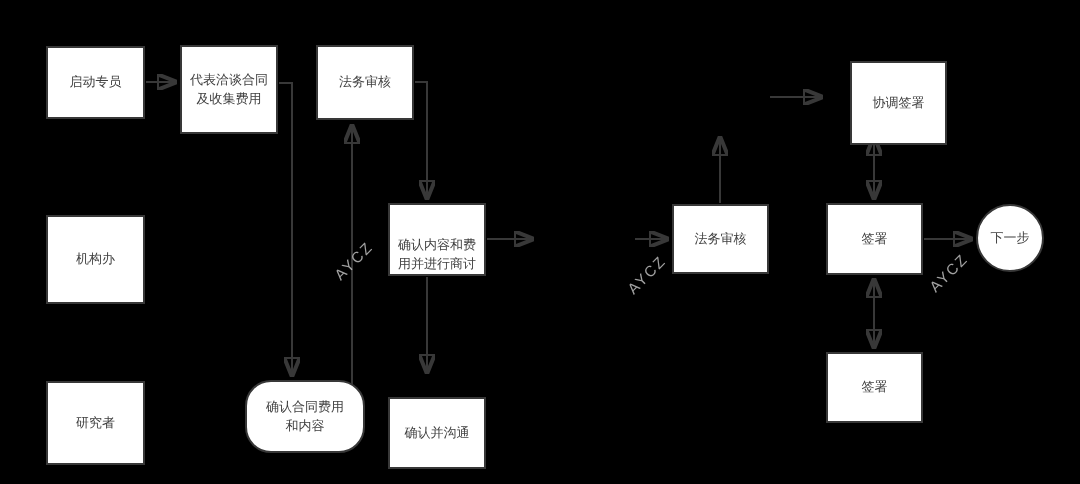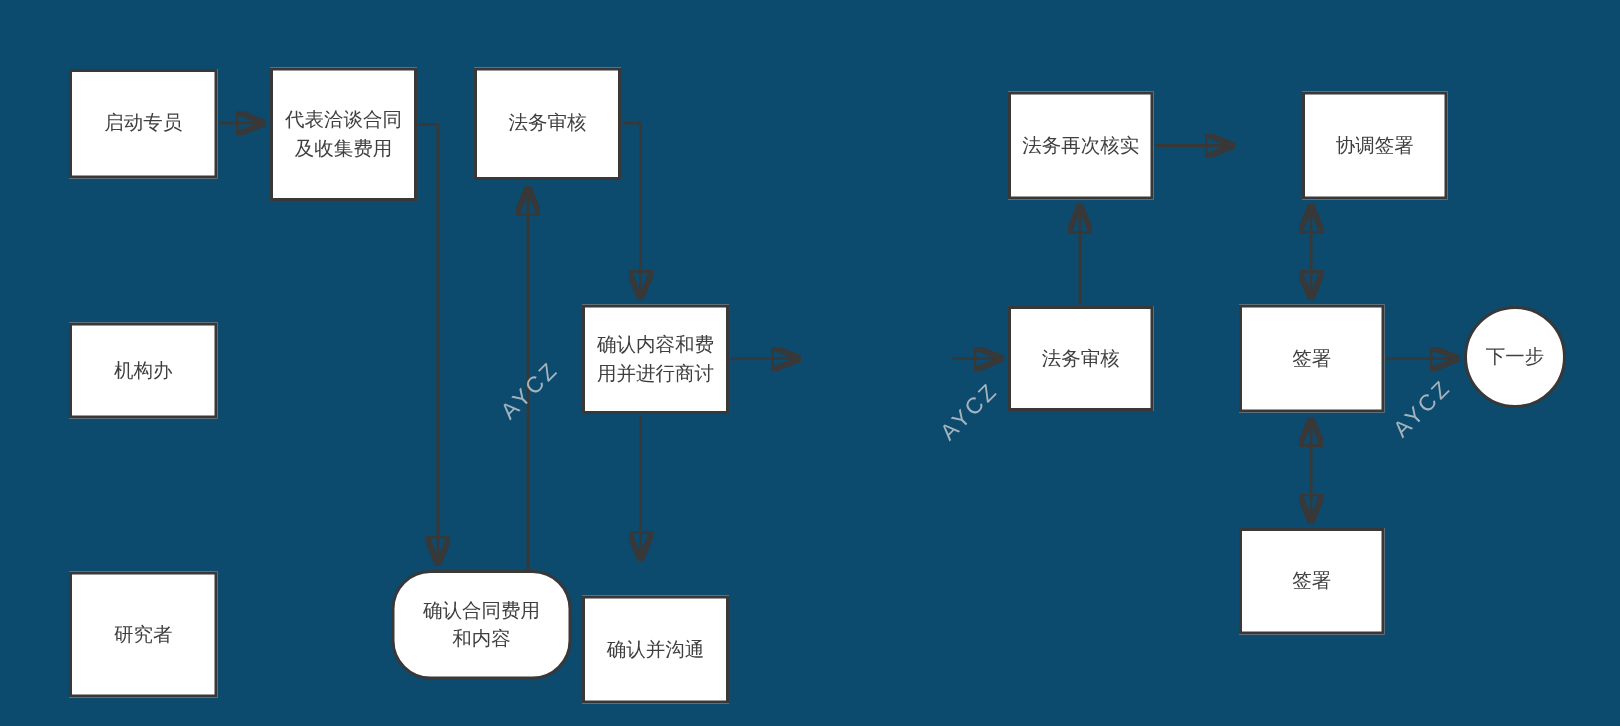--- a/index.html
+++ b/index.html
@@ -5,21 +5,21 @@
   html, body {
     margin: 0;
     padding: 0;
     background: #ffffff;
     font-family: "Liberation Sans", sans-serif;
   }
   .stage {
     position: relative;
     width: 1080px;
     height: 484px;
-    background: #0c4a6e;
+    background: #000000;
     overflow: hidden;
   }
   .node {
     position: absolute;
     box-sizing: border-box;
     border: 2px solid #383838;
     background: #ffffff;
     display: flex;
     align-items: center;
     justify-content: center;
@@ -51,29 +51,29 @@
     letter-spacing: 2px;
     transform: rotate(-45deg);
     opacity: 0.75;
     user-select: none;
     pointer-events: none;
   }
   
   #n-startup        { left: 46px;  top: 46px;  width: 99px; height: 73px; }
   #n-negotiate      { left: 180px; top: 45px;  width: 98px; height: 89px; }
   #n-legal-top      { left: 316px; top: 45px;  width: 98px; height: 75px; }
-  #n-org            { left: 46px;  top: 215px; width: 99px; height: 64px; }
+  #n-org            { left: 46px;  top: 215px; width: 99px; height: 89px; }
   #n-researcher     { left: 46px;  top: 381px; width: 99px; height: 84px; }
-  #n-confirm-fee    { left: 261px; top: 380px; width: 120px; height: 73px; border-radius: 26px; }
+  #n-confirm-fee    { left: 245px; top: 380px; width: 120px; height: 73px; border-radius: 26px; }
   #n-confirm-comm   { left: 388px; top: 397px; width: 98px; height: 72px; }
-  #n-discuss        { left: 388px; top: 203px; width: 98px; height: 73px; }
+  #n-discuss        { left: 388px; top: 203px; width: 98px; height: 73px; align-items: flex-end; }
   #n-initial        { left: 537px; top: 204px; width: 97px; height: 70px; }
   #n-legal-mid      { left: 672px; top: 204px; width: 97px; height: 70px; }
   #n-recheck        { left: 672px; top: 61px;  width: 97px; height: 72px; }
-  #n-coord-sign     { left: 868px; top: 61px;  width: 97px; height: 72px; }
+  #n-coord-sign     { left: 850px; top: 61px;  width: 97px; height: 84px; }
   #n-sign-mid       { left: 826px; top: 203px; width: 97px; height: 72px; }
   #n-sign-bottom    { left: 826px; top: 352px; width: 97px; height: 71px; }
   #n-next           { left: 976px; top: 204px; width: 68px; height: 68px; }
   #wm-1 { left: 330px; top: 252px; }
   #wm-2 { left: 623px; top: 266px; }
   #wm-3 { left: 925px; top: 264px; }
 </style>
 </head>
 <body>
 
@@ -122,23 +122,20 @@
   <div class="node" id="n-confirm-comm">
     <span class="lbl">确认并沟通</span>
   </div>
   <div class="node" id="n-discuss">
     <span class="lbl">确认内容和费
 用并进行商讨</span>
   </div>
   <div class="node" id="n-legal-mid">
     <span class="lbl">法务审核</span>
   </div>
-  <div class="node" id="n-recheck">
-    <span class="lbl">法务再次核实</span>
-  </div>
   <div class="node" id="n-coord-sign">
     <span class="lbl">协调签署</span>
   </div>
   <div class="node" id="n-sign-mid">
     <span class="lbl">签署</span>
   </div>
   <div class="node" id="n-sign-bottom">
     <span class="lbl">签署</span>
   </div>
   <div class="node terminator" id="n-next">

